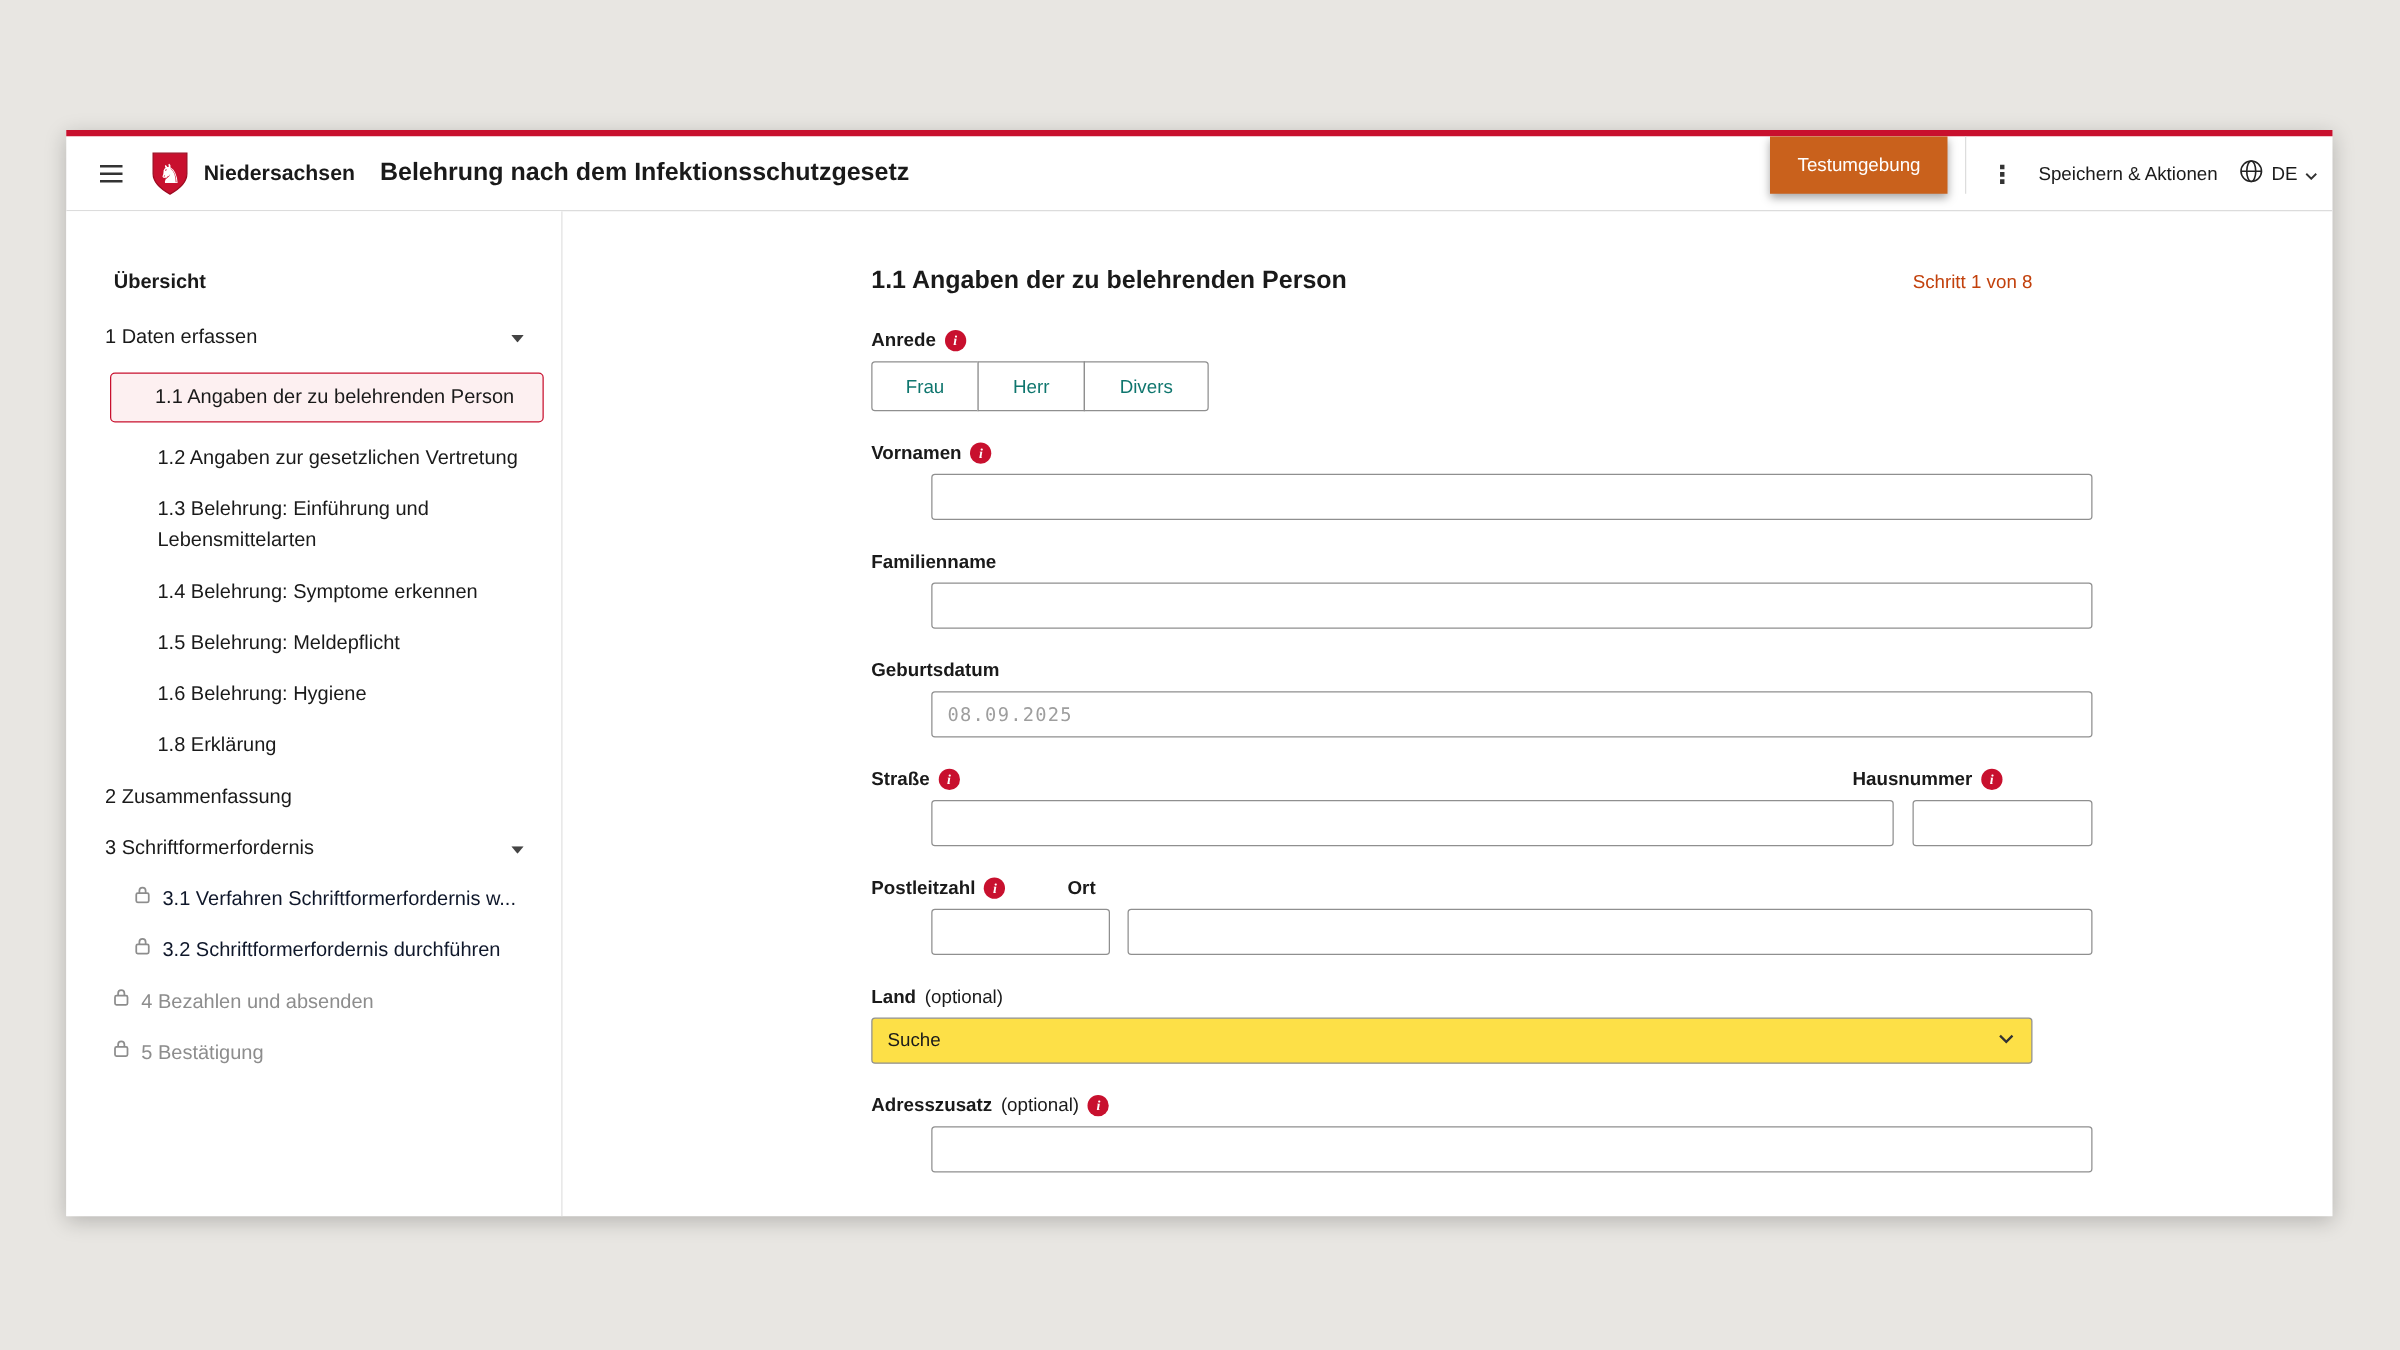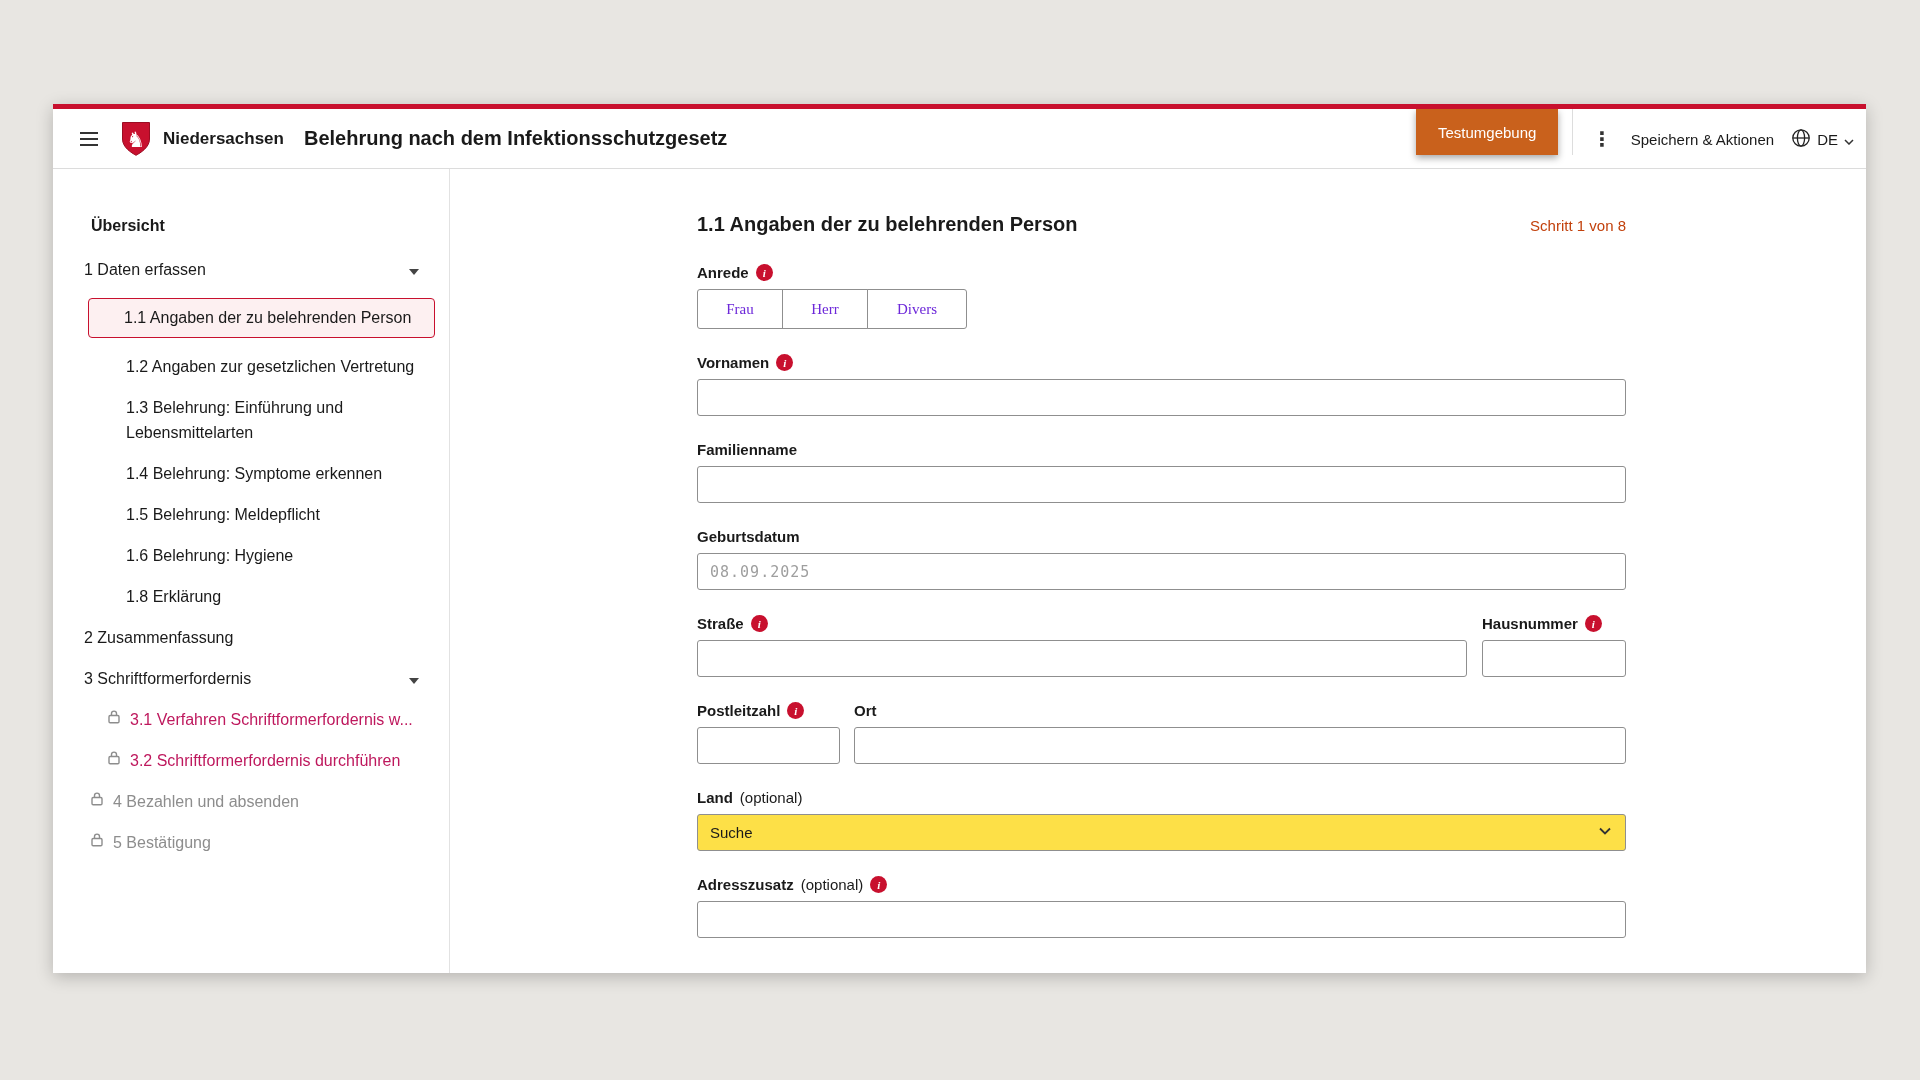--- a/index.html
+++ b/index.html
@@ -54,21 +54,21 @@
   .nav-top-plain { padding:0 10px 0 31px; font-size:16px; margin-bottom:16px; line-height:25px; cursor:pointer; }
   .nav-active {
     margin:0 14px 16px 35px; background:#fdf0f1;
     border:1.5px solid #c8102e; border-radius:4px;
     padding:9px 8px 9px 35px; font-size:16px; line-height:20px; cursor:pointer;
   }
   .nav-item {
     padding:0 10px 0 73px; font-size:16px; margin-bottom:16px; line-height:25px; cursor:pointer;
   }
   .nav-item.locked {
-    padding-left:54px; color:#be185d; display:flex; align-items:center; gap:9px; white-space:nowrap;
+    padding-left:54px; color:#0f172a; display:flex; align-items:center; gap:9px; white-space:nowrap;
   }
   .nav-top-locked {
     padding-left:37px; color:#8d8d8d; display:flex; align-items:center; gap:9px;
     font-size:16px; margin-bottom:16px; line-height:25px; white-space:nowrap; cursor:default;
   }
   .lock-svg { flex:0 0 auto; position:relative; top:-1px; }
 
   
   .main {
     position:absolute; left:398px; top:60px; right:0; bottom:0;
@@ -82,28 +82,28 @@
   .opt { font-weight:400; }
   .info {
     width:17px; height:17px; border-radius:50%; background:#c8102e; color:#fff;
     font-size:11px; font-weight:700; font-style:italic;
     font-family:"Liberation Serif","DejaVu Serif",serif;
     display:inline-flex; align-items:center; justify-content:center; cursor:pointer;
     flex:0 0 auto;
   }
   .text-input {
     display:block; width:100%; height:37px; border:1px solid #8f8f8f; border-radius:3px;
-    padding:0 12px; font-size:15px; font-family:inherit; background:#fff; color:#1a1a1a;
+    padding:0 12px; font-size:15px; font-family:inherit; background:#fff; color:#1a1a1a;margin-left:48px;
   }
   .text-input::placeholder { color:#9e9e9e; }
   .date-input { font-family:"DejaVu Sans Mono","Liberation Mono",monospace; letter-spacing:1px; }
   .seg { display:flex; }
   .seg button {
     height:40px; background:#fff; border:1px solid #8f8f8f; font-size:15px;
-    font-family:Liberation Serif, serif; color:#6d28d9; cursor:pointer;
+    font-family:Liberation Sans, sans-serif; color:#0f766e; cursor:pointer;
   }
   .seg button + button { margin-left:-1px; }
   .seg .seg-first { border-radius:3px 0 0 3px; width:86px; }
   .seg .seg-mid { width:86px; }
   .seg .seg-last { border-radius:0 3px 3px 0; width:100px; }
   .row { display:flex; gap:15px; }
   .row-plz { gap:14px; }
   .grow { flex:1; min-width:0; }
   .w-hausnummer { width:144px; flex:0 0 auto; }
   .w-plz { width:143px; flex:0 0 auto; }

